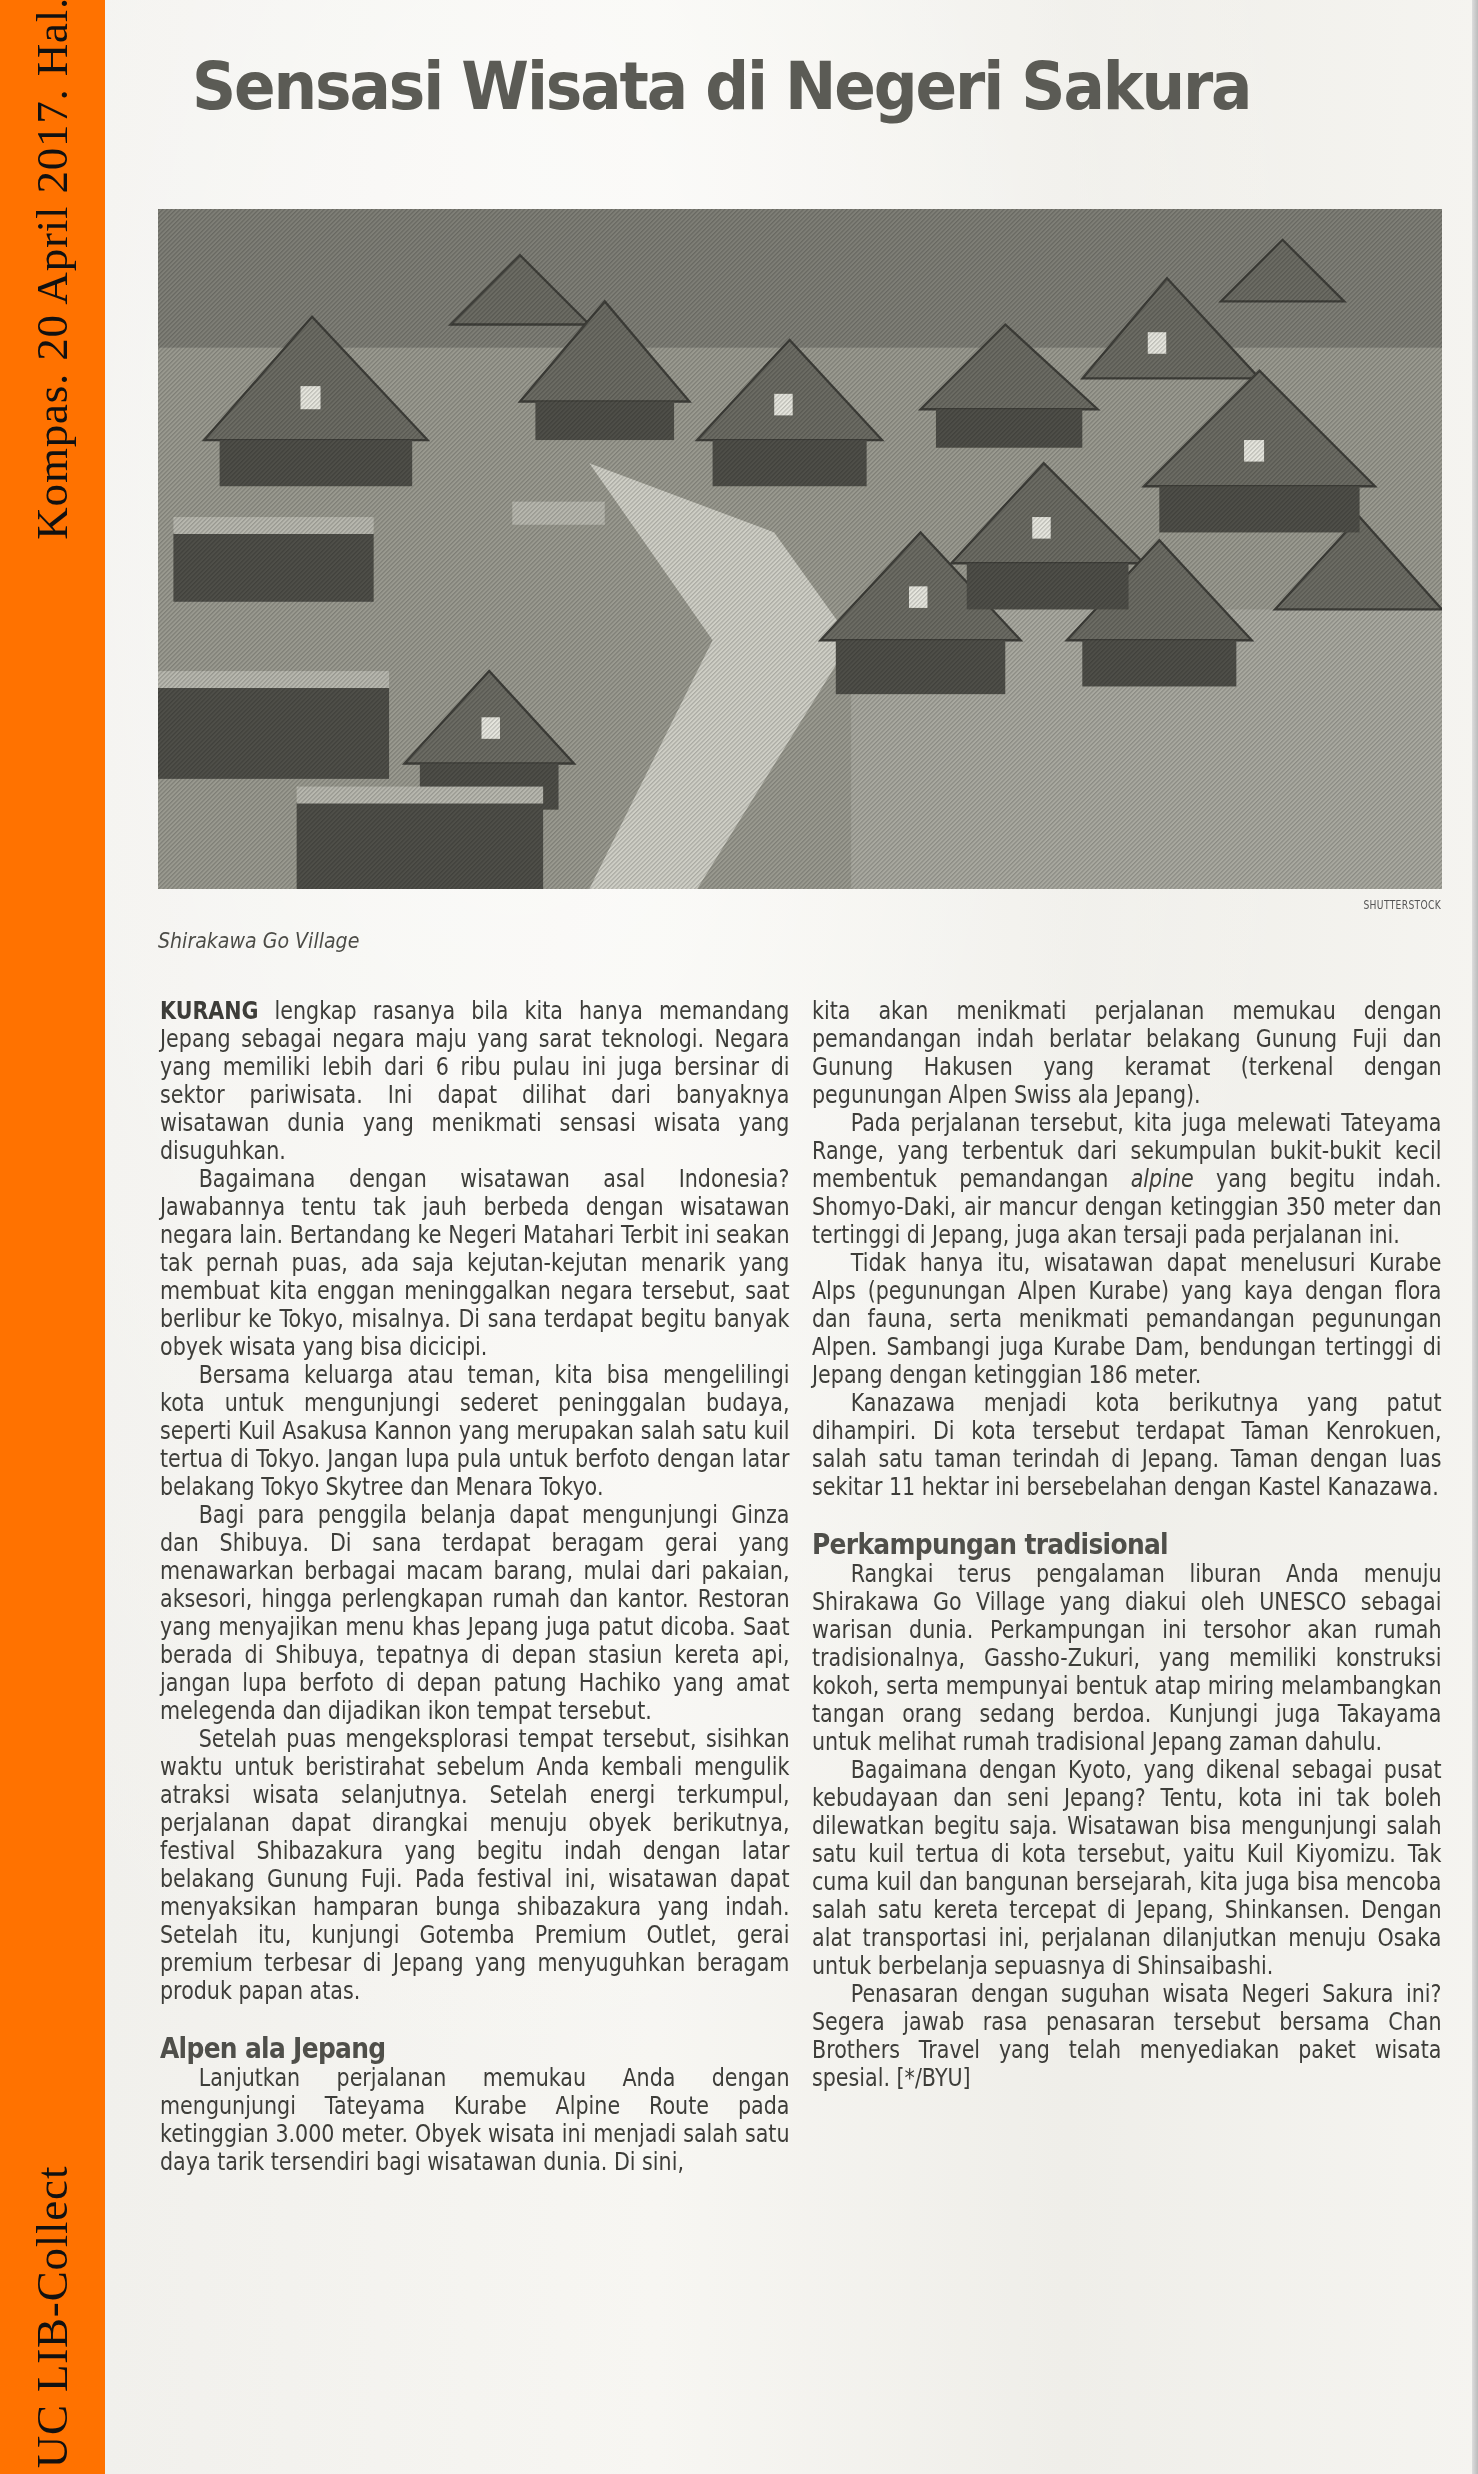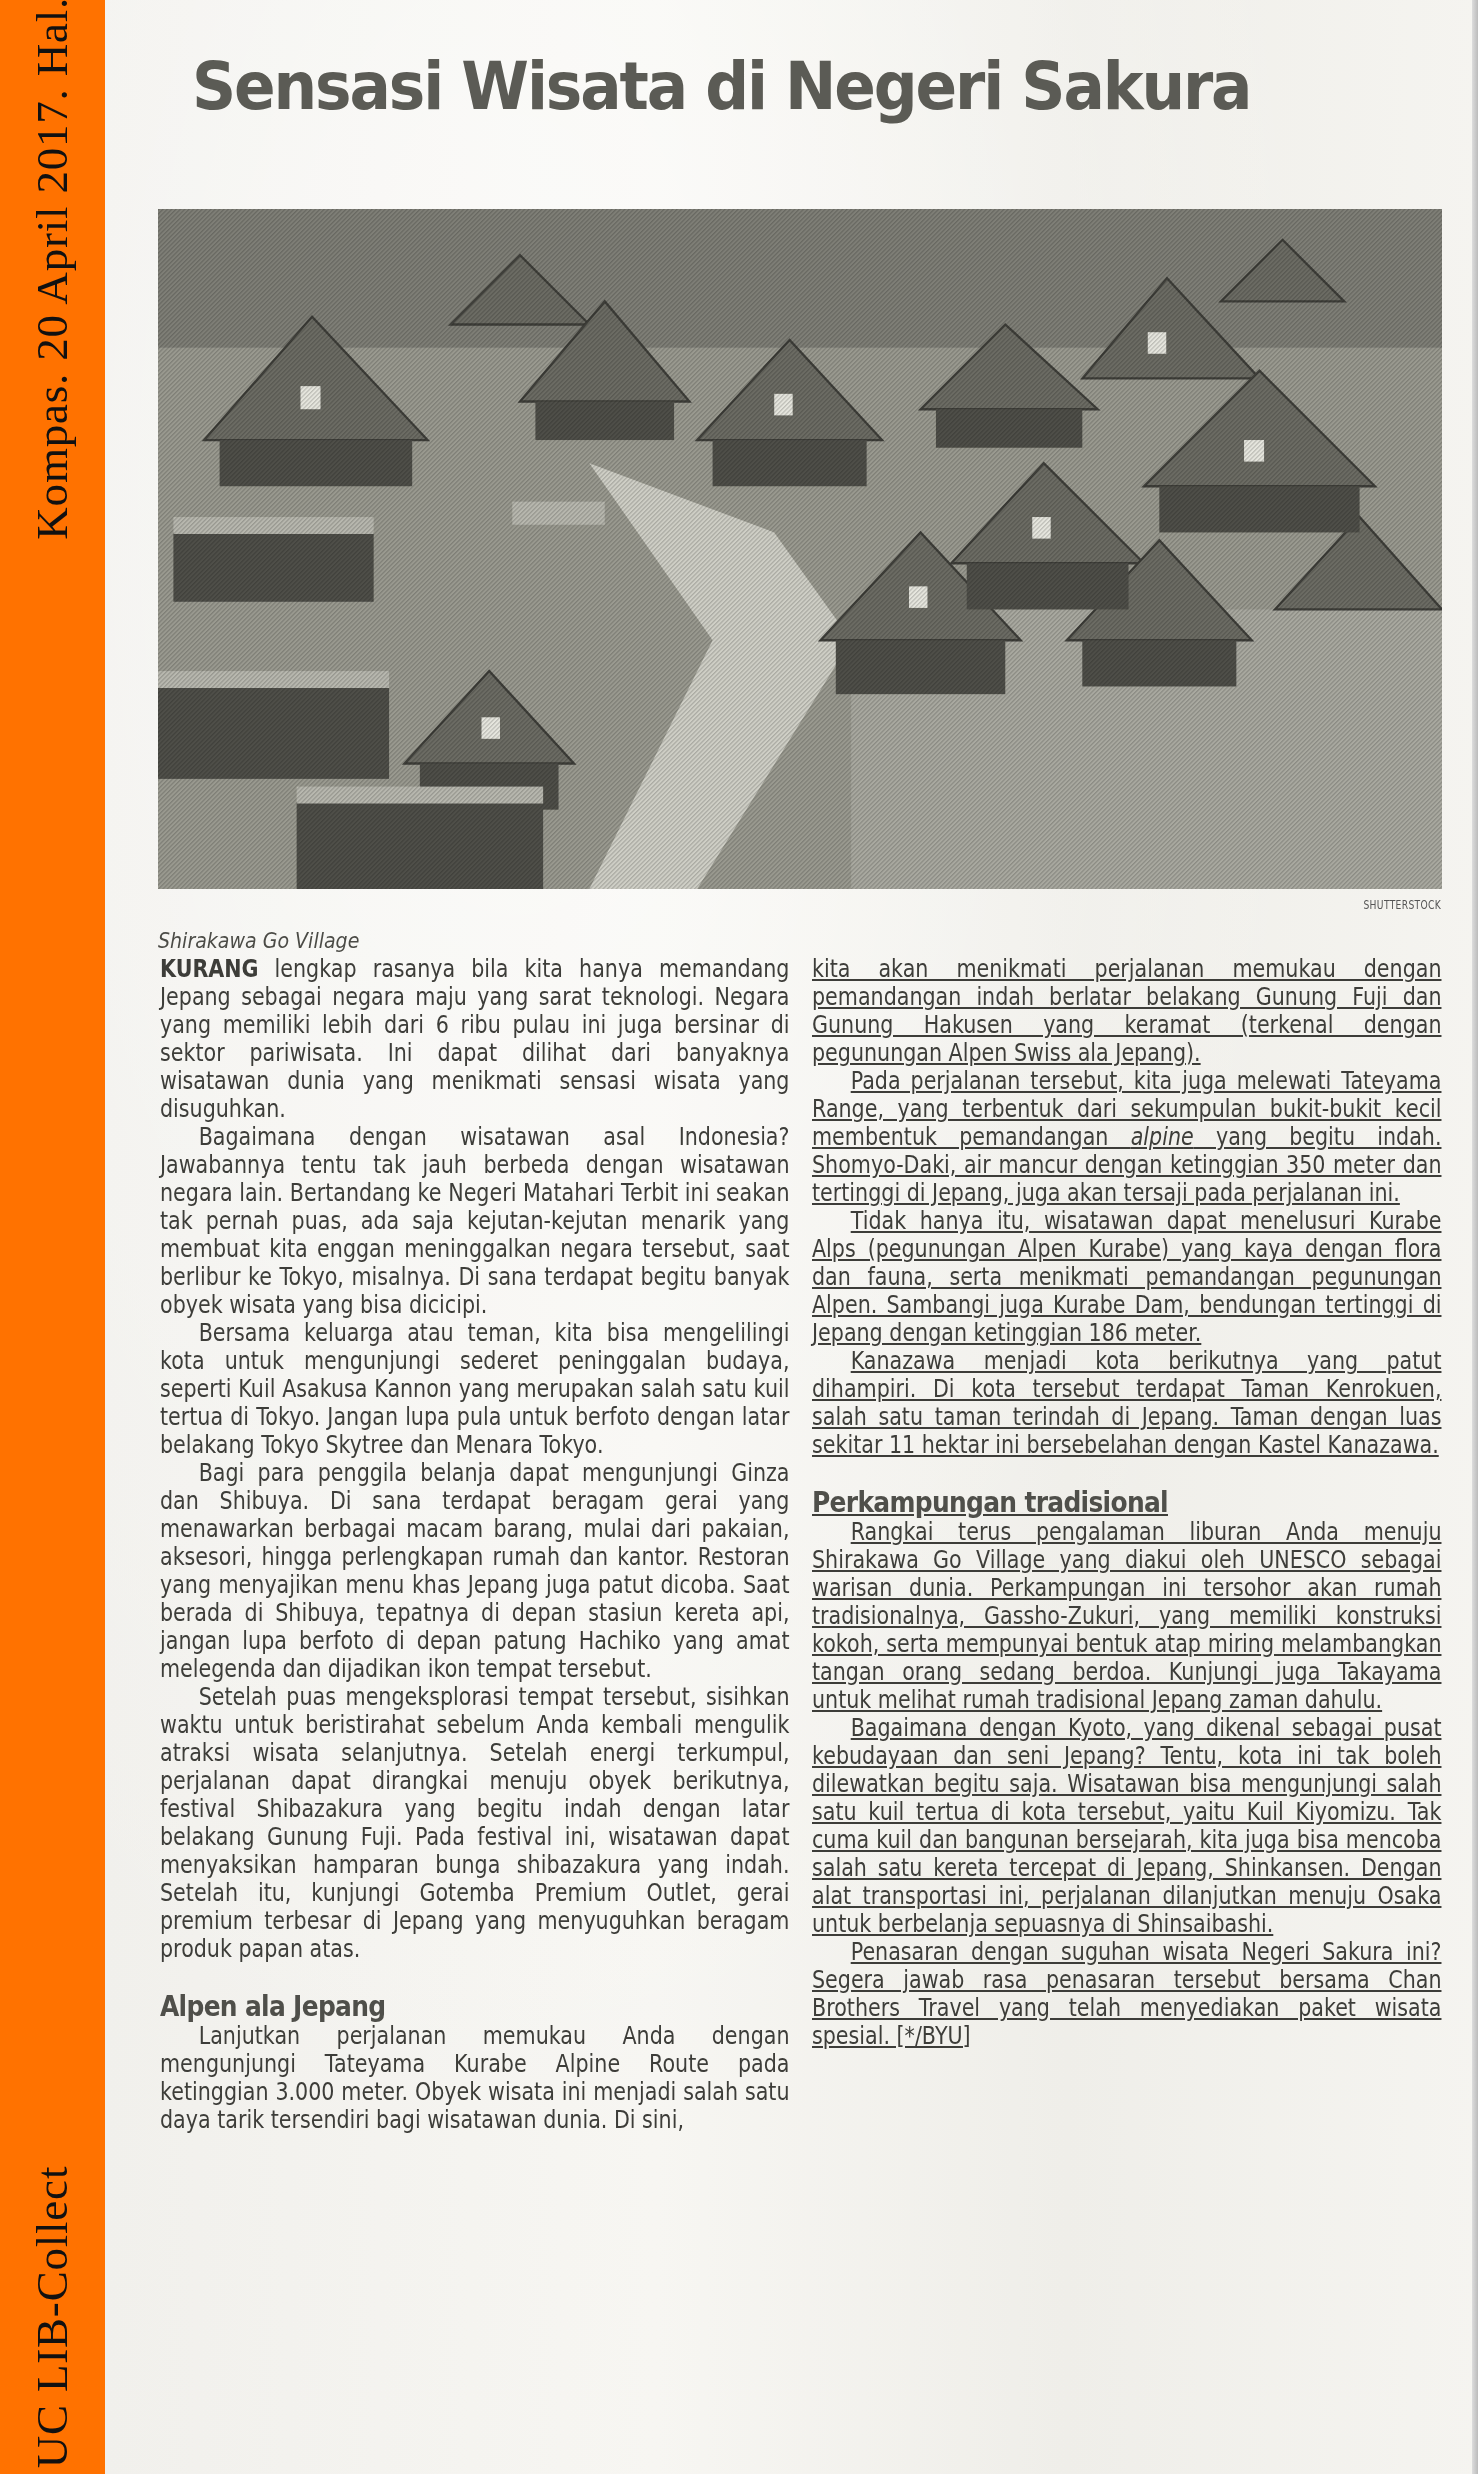--- a/index.html
+++ b/index.html
@@ -56,26 +56,26 @@
     position: absolute; right: 37px; top: 898px;
     font-size: 11.5px; letter-spacing: 0.4px; color: #555;
     transform: scaleX(0.8); transform-origin: right top;
   }
   .caption {
     position: absolute; left: 158px; top: 928px;
     font-style: italic; font-size: 21.6px; color: #4b4b46;
     transform: scaleX(0.88); transform-origin: left top;
   }
   .column {
-    position: absolute; top: 955px; width: 631px;
+    position: absolute; top: 997px; width: 631px;
     font-size: 24px; line-height: 28px;
     text-align: justify; color: #3d3d39;
   }
   .column.left { left: 160px; }
-  .column.right { left: 812px; text-decoration: underline; }
+  .column.right { left: 812px; }
   .column p {
     margin: 0; text-indent: 45px;
     transform-origin: left top;
   }
   .column p.first { text-indent: 0; }
   .lead { font-weight: bold; }
   .subhead {
     font-size: 29px; font-weight: bold; color: #4f4f4a;
     margin: 29px 0 1.5px 0; letter-spacing: -0.8px;
   }

